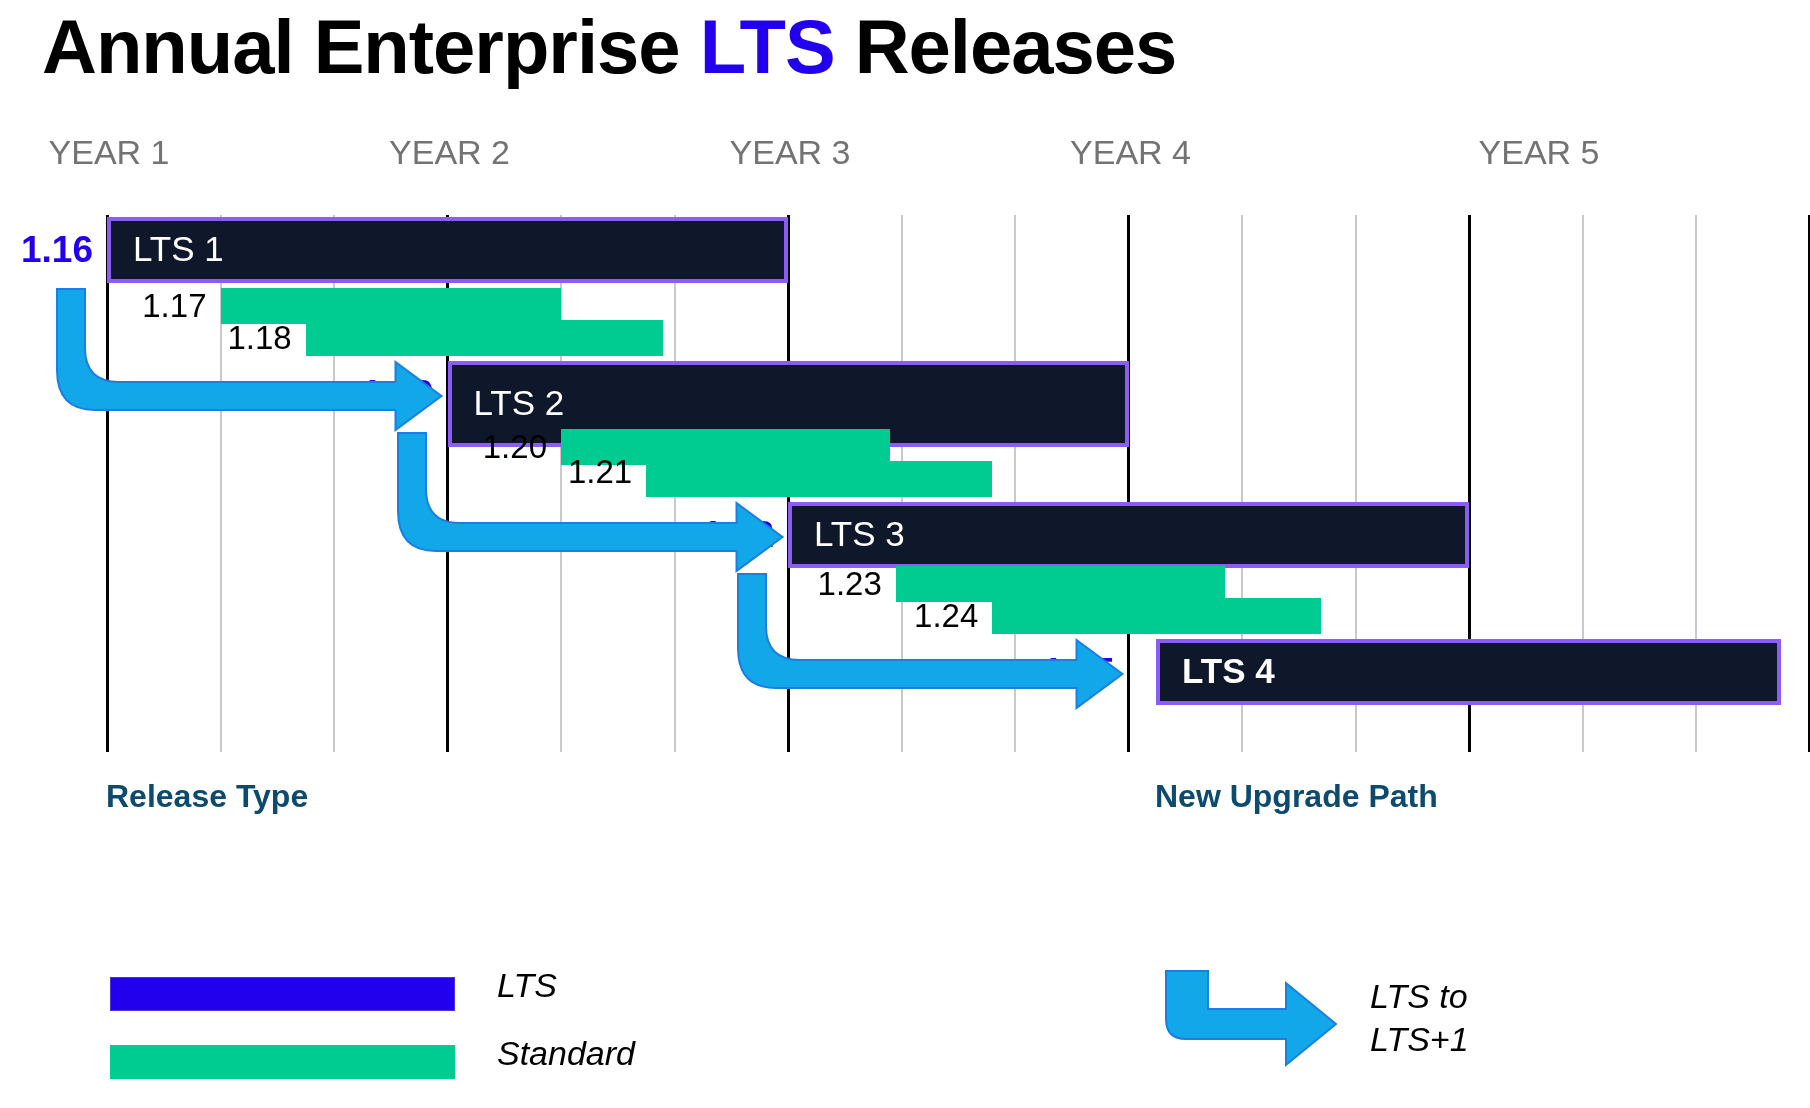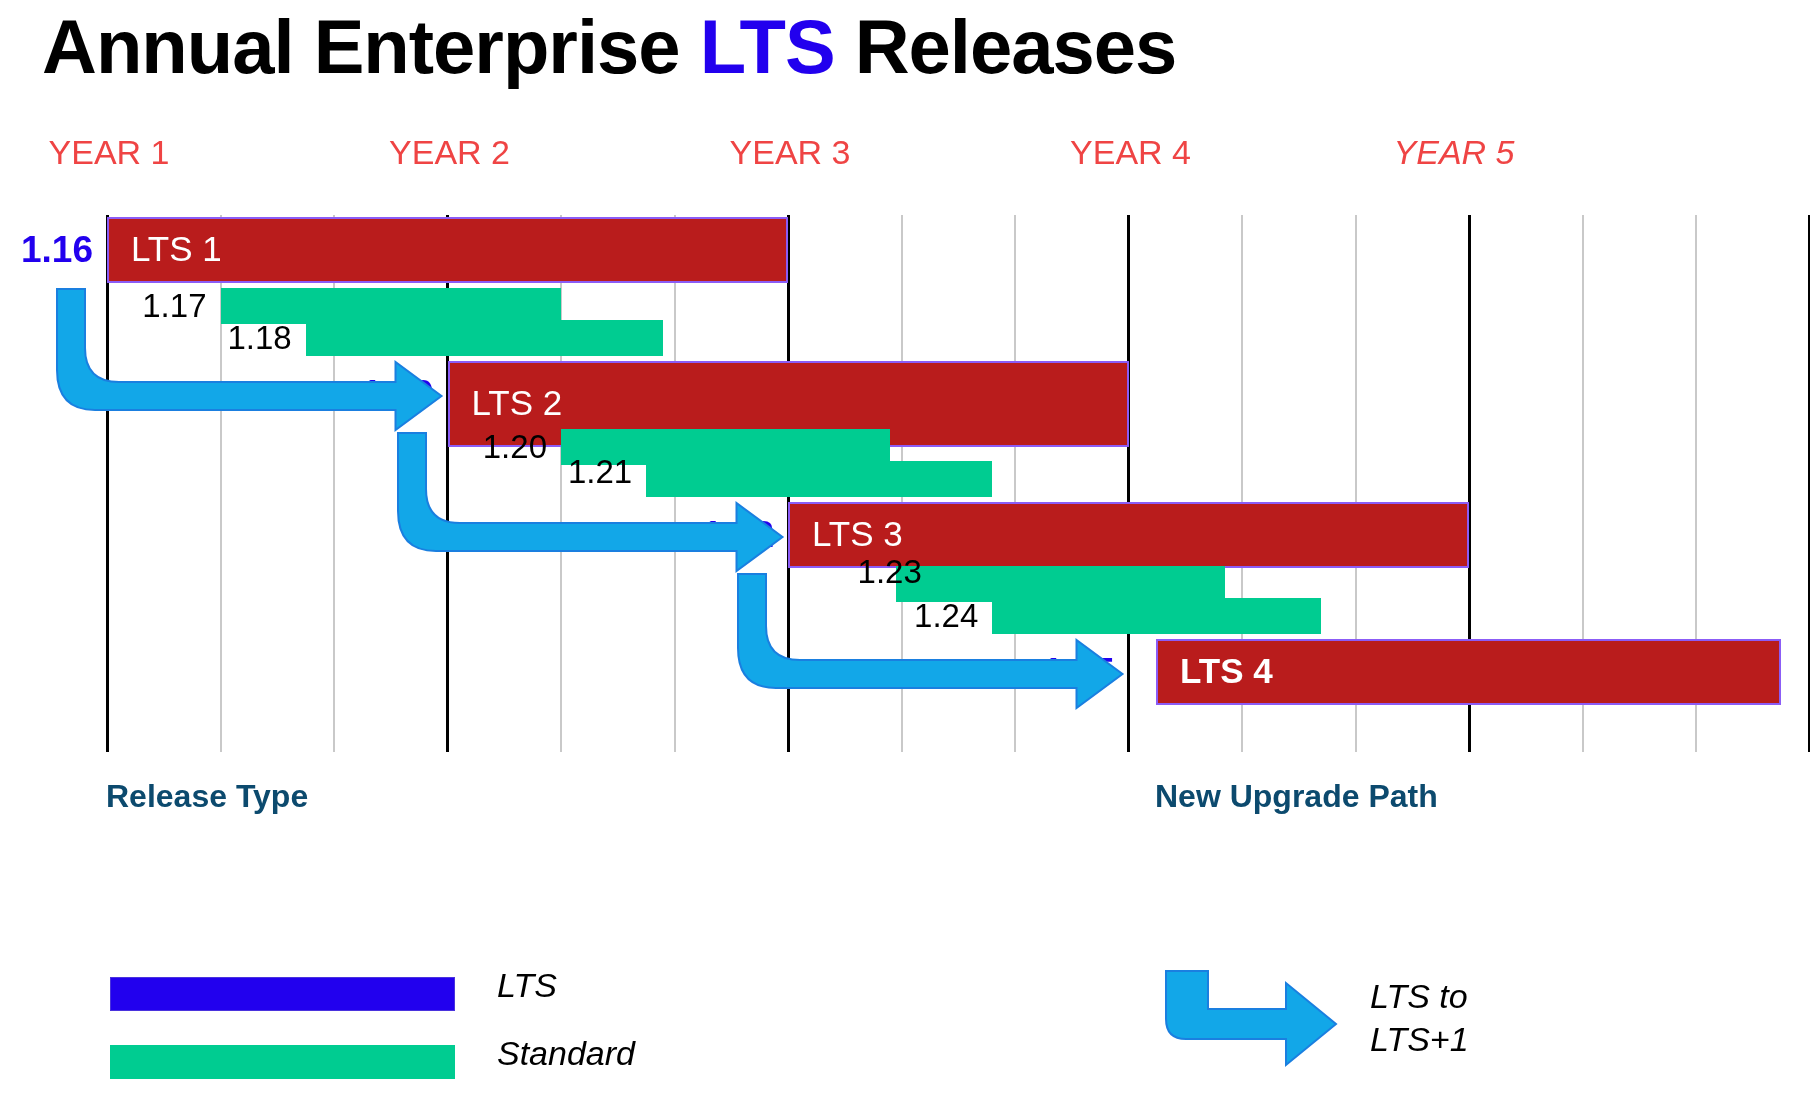--- a/index.html
+++ b/index.html
@@ -35,21 +35,21 @@
     position: absolute;
     left: 0;
     top: 0;
     width: 1810px;
     height: 1108px;
   }
 
   .year-label {
     position: absolute;
     font-size: 34px;
-    color: #ef4444;
+    color: #737373;
     white-space: nowrap;
     transform: translateX(-50%);
   }
 
   .gridline {
     position: absolute;
     top: 215px;
     height: 537px;
     width: 2px;
     background: #c9c9c9;
@@ -58,22 +58,22 @@
     width: 3px;
     background: #000000;
   }
 
   
   .bar {
     position: absolute;
     box-sizing: border-box;
   }
   .bar.lts {
-    background: #b91c1c;
-    border: 2px solid #8b5cf6;
+    background: #0f172a;
+    border: 4px solid #8b5cf6;
   }
   .bar.standard {
     background: #00cc91;
   }
   .bar-label {
     position: absolute;
     left: 22px;
     top: 50%;
     transform: translateY(-52%);
     color: #ffffff;
@@ -142,21 +142,21 @@
 <div id="title">
   <span>Annual Enterprise </span><span class="accent">LTS</span><span> Releases</span>
 </div>
 
 <div id="chart">
   <div id="year-labels">
       <div class="year-label" style="left: 109px; top: 133px;">YEAR 1</div>
       <div class="year-label" style="left: 449.5px; top: 133px;">YEAR 2</div>
       <div class="year-label" style="left: 790px; top: 133px;">YEAR 3</div>
       <div class="year-label" style="left: 1130.5px; top: 133px;">YEAR 4</div>
-      <div class="year-label" style="left: 1454px; top: 133px; font-style: italic;">YEAR 5</div>
+      <div class="year-label" style="left: 1539px; top: 133px;">YEAR 5</div>
     </div>
   <div id="gridlines">
       <div class="gridline major" style="left: 105.5px;"></div>
       <div class="gridline" style="left: 219.5px;"></div>
       <div class="gridline" style="left: 333px;"></div>
       <div class="gridline major" style="left: 446px;"></div>
       <div class="gridline" style="left: 560px;"></div>
       <div class="gridline" style="left: 673.5px;"></div>
       <div class="gridline major" style="left: 786.5px;"></div>
       <div class="gridline" style="left: 900.5px;"></div>
@@ -184,21 +184,21 @@
       <div class="ver major" style="left: 433.5px; top: 394px;">1.19</div>
       <div class="bar standard" style="left: 561px; top: 429px; width: 329.15px; height: 36px;"></div>
       <div class="ver" style="left: 547px; top: 447px;">1.20</div>
       <div class="bar standard" style="left: 646.125px; top: 461px; width: 346.175px; height: 36px;"></div>
       <div class="ver" style="left: 632.125px; top: 472px;">1.21</div>
       <div class="bar lts" style="left: 788px; top: 502px; width: 681px; height: 66px;">
         <span class="bar-label">LTS 3</span>
       </div>
       <div class="ver major" style="left: 774px; top: 535px;">1.22</div>
       <div class="bar standard" style="left: 895.825px; top: 566px; width: 329.15px; height: 36px;"></div>
-      <div class="ver" style="left: 881.825px; top: 572px; margin-left: 40px;">1.23</div>
+      <div class="ver" style="left: 881.825px; top: 584px;">1.23</div>
       <div class="bar standard" style="left: 992.3px; top: 598px; width: 329.15px; height: 36px;"></div>
       <div class="ver" style="left: 978.3px; top: 616px;">1.24</div>
       <div class="bar lts" style="left: 1156px; top: 639px; width: 625px; height: 66px; font-weight: bold;">
         <span class="bar-label">LTS 4</span>
       </div>
       <div class="ver major" style="left: 1114.5px; top: 672px;">1.25</div>
     </div>
   <div id="arrows">
       <svg class="arrow" width="392.5" height="155" viewBox="0 0 392.5 155" style="left: 55px; top: 287px;">
         <path d="M 2 2 L 30 2 L 30 61 Q 30 95 64 95 L 340.5 95 L 340.5 75 L 386.5 109 L 340.5 143 L 340.5 123 L 40 123 Q 2 123 2 83 Z" fill="#12A7E8" stroke="#1a7fe0" stroke-width="2"></path>

